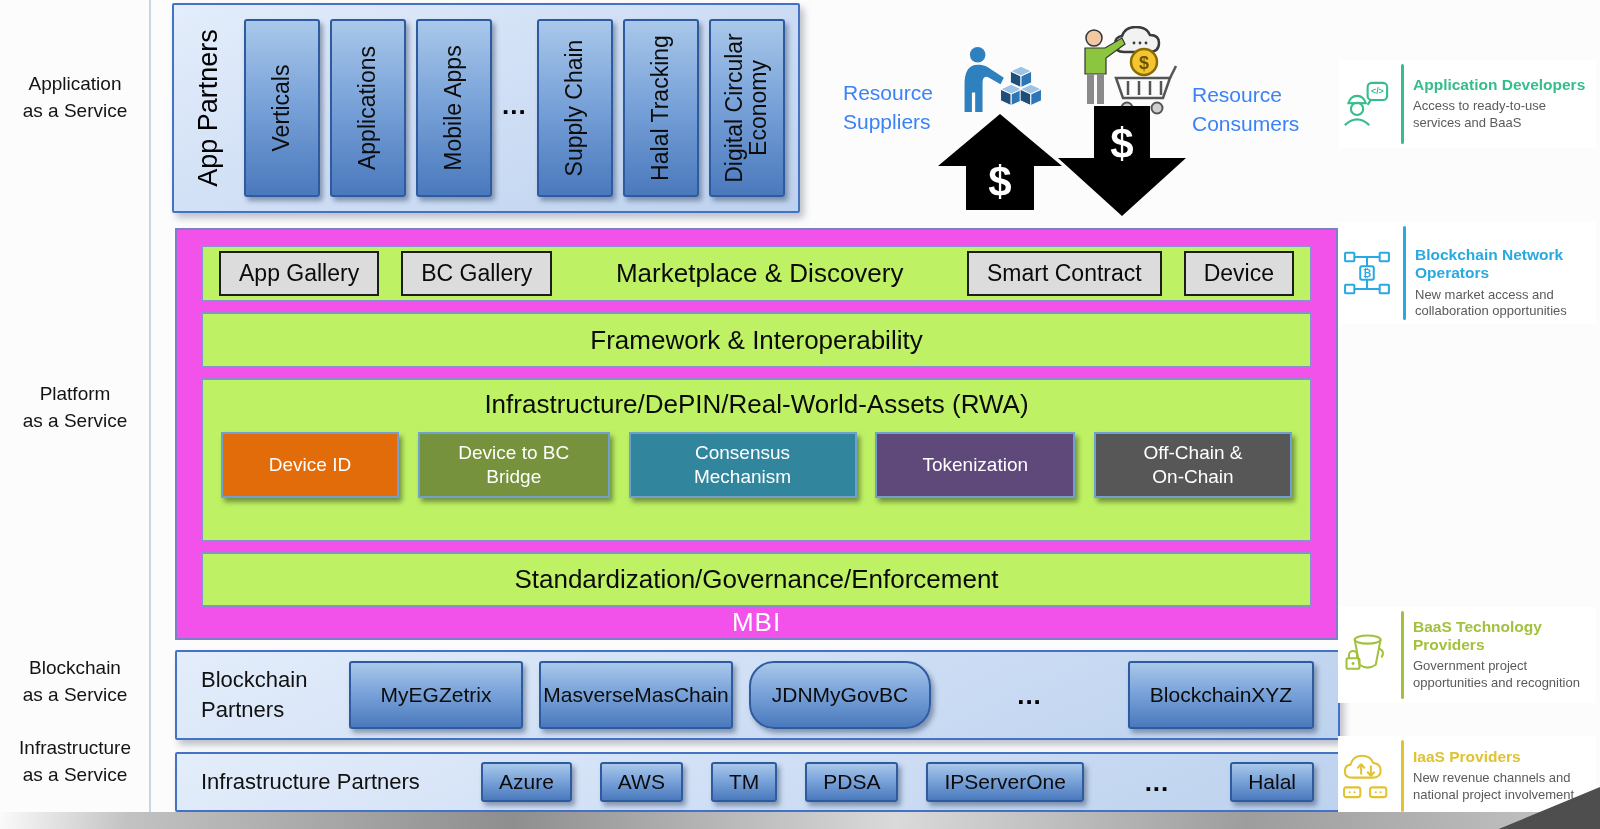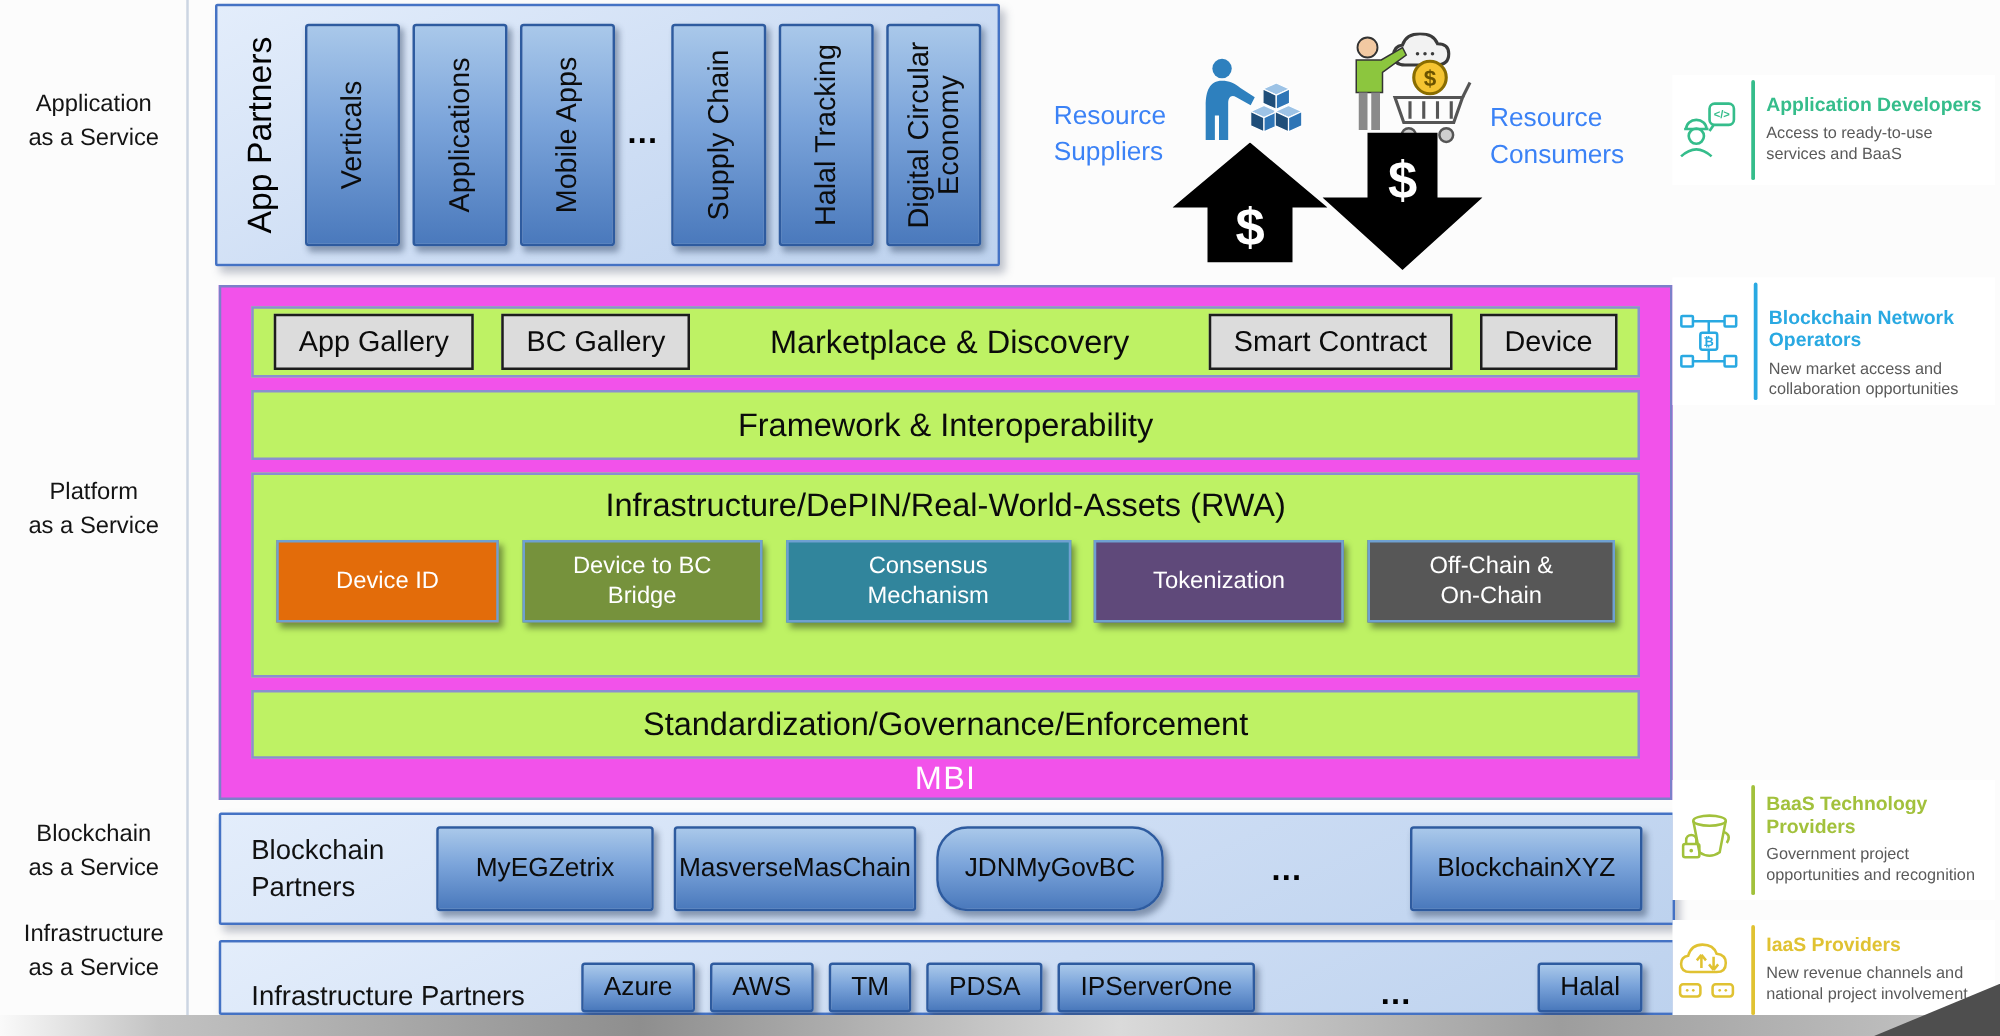--- a/index.html
+++ b/index.html
@@ -76,36 +76,36 @@
   .bc-chip { height:68px; display:flex; flex-direction:row; align-items:center; justify-content:center;
              font-size:21px; line-height:28px; color:#0c0c0c; text-align:center; flex:0 0 auto; }
   .bc-chip.b1 { width:174px; margin-left:0px; }
   .bc-chip.b2 { width:194px; margin-left:16px; }
   .bc-chip.b3 { width:182px; margin-left:16px;border-radius:25px; }
   .bc-chip.b4 { width:186px; }
   .bc-box .dots { flex:1; text-align:center; align-self:center; }
 
   
   .infra-box { position:absolute; left:175px; top:752px; width:1165px; height:60px;
-               display:flex; align-items:flex-end; gap:12px; padding:0 24px; }
+               display:flex; align-items:center; gap:28px; padding:0 24px; }
   .infra-partner-label { font-size:22px; flex:0 0 auto; width:252px; }
   .infra-chip { height:40px; display:flex; align-items:center; justify-content:center;
                 font-size:21px; color:#0c0c0c; padding:0 16px; flex:0 0 auto; }
   .infra-box .dots { flex:1; text-align:center; }
 
   
   .card { position:absolute; left:1338px; width:258px; background:#fff;
           display:flex; align-items:center; gap:9px; padding:4px 2px; }
   .card-icon { flex:0 0 auto; }
   .card-line { width:3px; align-self:stretch; border-radius:2px; flex:0 0 auto; }
   .card-title { font-weight:bold; font-size:15.5px; line-height:1.18; max-width:188px; }
   .card-sub { font-size:13px; line-height:1.3; color:#5a5a5a; margin-top:4px; max-width:205px; }
   .card.s1 { top:60px; min-height:88px; }
   .card.s2 { top:222px; min-height:100px; }
-  .card.s3 { top:624px; min-height:96px; }
+  .card.s3 { top:607px; min-height:96px; }
   .card.s4 { top:736px; min-height:80px; }
 
   
   .bottom-band { position:absolute; left:0; right:0; bottom:0; height:17px;
                  background:linear-gradient(90deg,#fafafa 0%,#c2c2c2 8%,#8e8e8e 32%,#dadada 56%,#9d9d9d 78%,#c6c6c6 100%); }
   .corner-wedge { position:absolute; right:0; bottom:0; width:115px; height:42px; background:#4e4e4e;
                   clip-path:polygon(100% 0, 12% 100%, 100% 100%); }
 </style>
 </head>
 <body>

